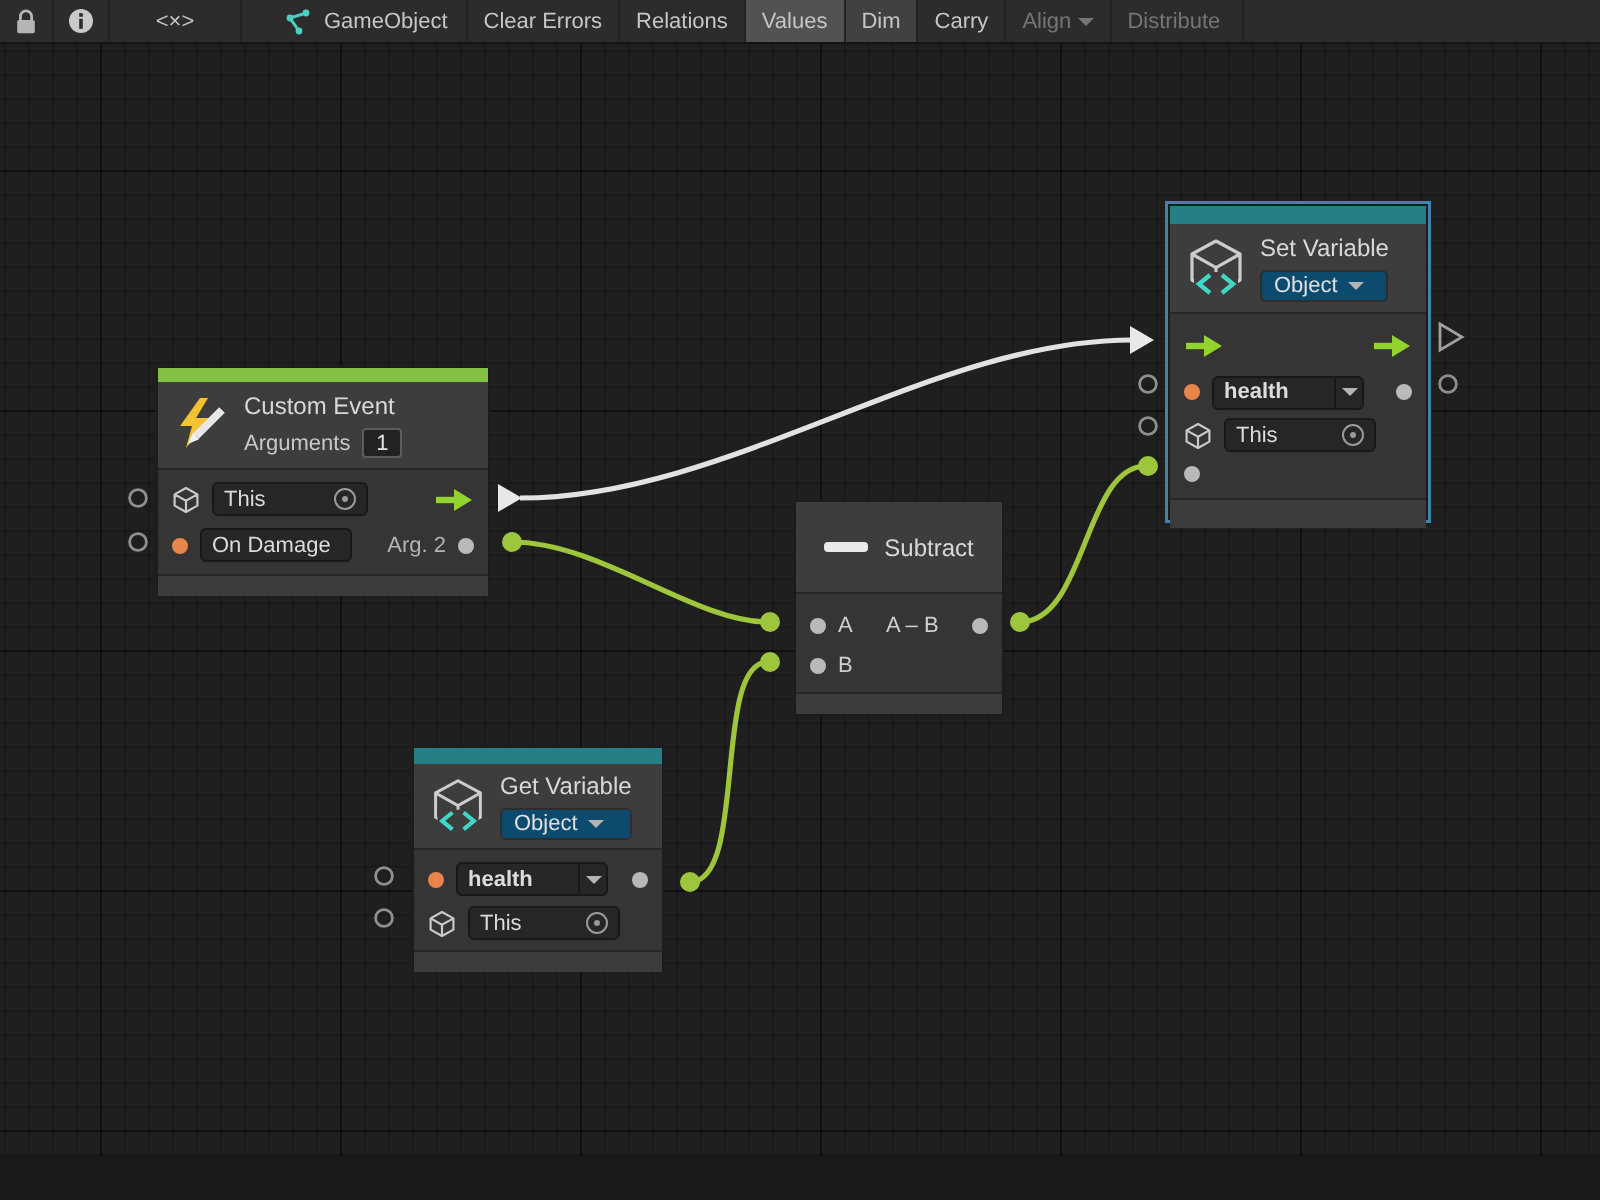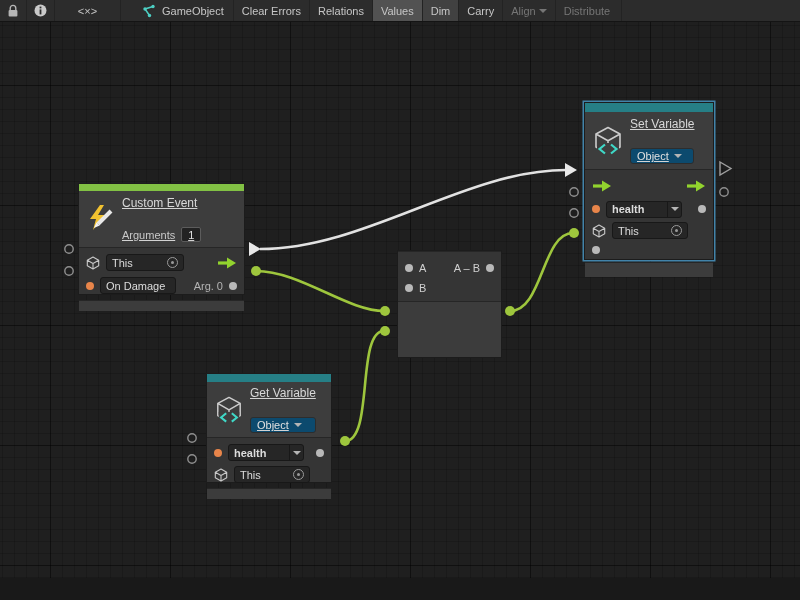--- a/index.html
+++ b/index.html
@@ -45,35 +45,35 @@
   .wires { position:absolute; left:0; top:0; width:800px; height:556px; z-index:1; }
 
   
   .node { position:absolute; z-index:2; background:#353535; border:1px solid #1c1c1c;
           display:flex; flex-direction:column; color:#d3d3d3; }
   .node.selected { box-shadow:0 0 0 1.5px #4283a9; }
   .topbar { flex:0 0 auto; }
   .topbar.event { height:7px; background:#82c144; }
   .topbar.variable { height:8px; background:#267f86; }
   .nhead { display:flex; align-items:center; gap:7px; padding:5px 8px; background:#3d3d3d; }
-  .nhead .hcol { display:flex; flex-direction:column; gap:17px;text-decoration:underline; }
+  .nhead .hcol { display:flex; flex-direction:column; gap:4px; }
   .ntitle { font-size:12px; color:#d8d8d8; }
   .argline { display:flex; align-items:center; gap:6px; font-size:11px; color:#c9c9c9; }
   .argbox { width:20px; height:15px; background:#222; border:1px solid #5c5c5c; border-radius:2px;
             display:flex; align-items:center; justify-content:center; font-size:11px; color:#e2e2e2; }
   .nbody { border-top:1px solid #262626; padding:3px 0; display:flex; flex-direction:column; }
   .prow { display:flex; align-items:center; gap:6px; padding:0 7px; }
   .nfooter { border-top:1px solid #262626; background:#3c3c3c; flex:1 0 auto; min-height:11px; }
 
   .dot { width:8px; height:8px; border-radius:50%; flex:0 0 auto; }
   .dot.orange { background:#e8854a; }
   .dot.gray { background:#b9b9b9; }
   .sp { flex:1; }
   .plabel { font-size:11px; color:#d0d0d0; }
-  .mid { flex:1; text-align:right; font-size:11px; color:#d0d0d0; }
+  .mid { flex:1; text-align:center; font-size:11px; color:#d0d0d0; }
   .sublabel { font-size:11px; color:#b4b4b4; }
 
   .field { display:flex; align-items:center; background:#262626; border:1px solid #181818;
            border-radius:3px; height:17px; padding:0 5px; font-size:11px; color:#dcdcdc; }
   .target-icon { margin-left:auto; width:11px; height:11px; border:1px solid #9a9a9a; border-radius:50%;
                  display:flex; align-items:center; justify-content:center; flex:0 0 auto; }
   .target-icon::after { content:""; width:3px; height:3px; border-radius:50%; background:#9a9a9a; }
   .dd { display:flex; align-items:center; background:#262626; border:1px solid #181818;
         border-radius:3px; height:17px; font-size:11px; color:#dcdcdc; overflow:hidden; }
   .dd-main { padding:0 5px; flex:1;font-weight:bold; }
@@ -199,28 +199,32 @@
             <line x1="1" y1="6" x2="11" y2="6" stroke="#92d32e" stroke-width="3.2"></line>
             <polygon points="10,0.5 19,6 10,11.5" fill="#92d32e"></polygon>
           </svg>
         </div>
         <div class="prow" style="height:23px">
           <span class="dot orange"></span>
           <div class="field" style="width:76px">
             <span>On Damage</span>
           </div>
           <div class="sp"></div>
-          <span class="sublabel">Arg. 0</span>
+          <span class="sublabel">Arg. 2</span>
           <span class="dot gray"></span>
         </div>
       </div>
       <div class="nfooter"></div>
     </div>
 
     <div class="node" style="left:397px; top:228px; width:105px; height:108px;">
+      <div class="nhead" style="height:45px; justify-content:center; gap:8px;">
+        <span class="minusbar"></span>
+        <span class="ntitle">Subtract</span>
+      </div>
       <div class="nbody" style="padding-top:6px">
         <div class="prow" style="height:20px">
           <span class="dot gray"></span>
           <span class="plabel">A</span>
           <span class="mid">A – B</span>
           <span class="dot gray"></span>
         </div>
         <div class="prow" style="height:20px">
           <span class="dot gray"></span>
           <span class="plabel">B</span>

